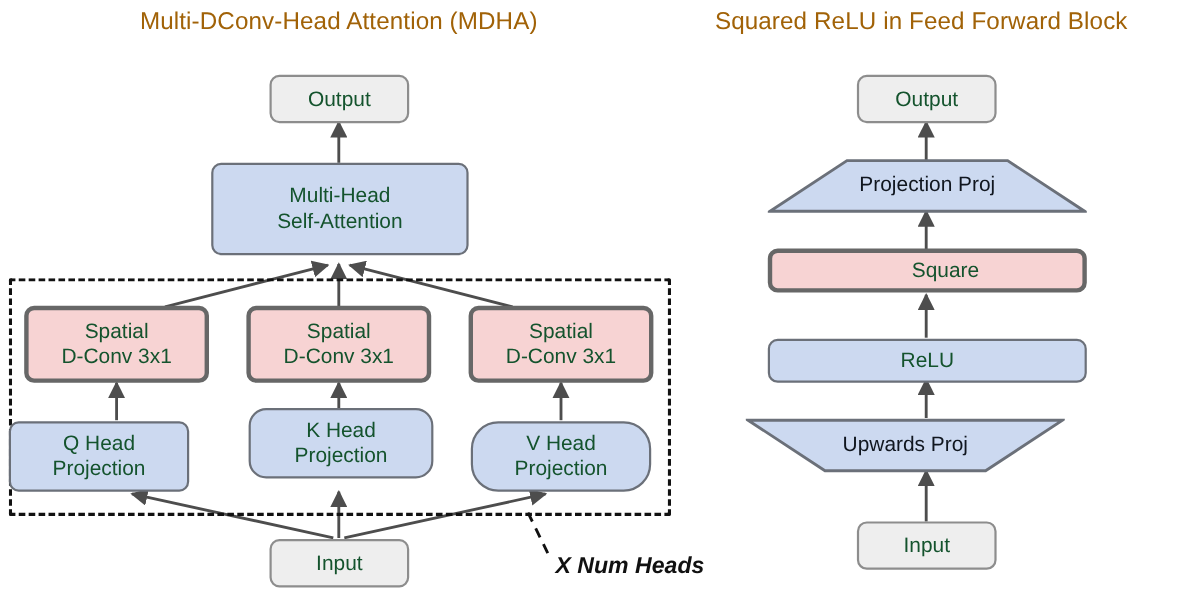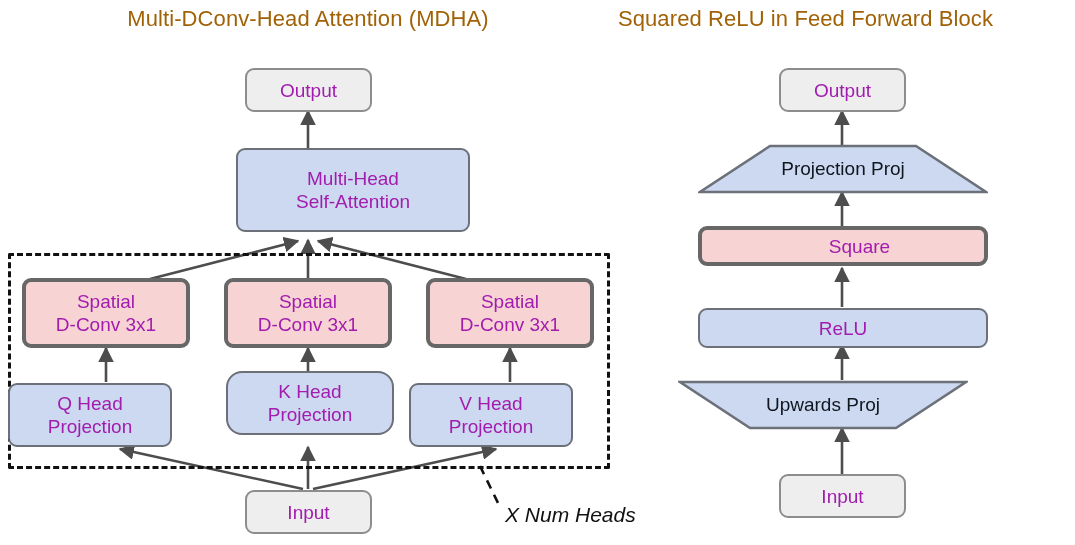--- a/index.html
+++ b/index.html
@@ -23,33 +23,33 @@
   }
   .title {
     position: absolute;
     font-size: 22px;
     color: #a16207;
     white-space: nowrap;
     text-align: center;
     letter-spacing: 0.1px;
   }
   #title-left  { left: 0px;   top: 6px;  width: 616px; }
-  #title-right { left: 568px; top: 6px;  width: 475px; }
+  #title-right { left: 600px; top: 6px;  width: 475px; }
 
   
   .node {
     position: absolute;
     box-sizing: border-box;
     display: flex;
     align-items: center;
     justify-content: center;
     text-align: center;
     font-size: 19px;
     line-height: 23px;
-    color: #a21caf;
+    color: #14532d;
     white-space: pre-line;
     border-radius: 9px;
   }
   .node.gray {
     background: #eeeeee;
     border: 2px solid #8d8d8d;
   }
   .node.blue {
     background: #ccd9f0;
     border: 2px solid #6b7079;
@@ -86,21 +86,21 @@
     height: 216px;
     border: 3px dashed #111111;
     box-sizing: border-box;
     border-radius: 2px;
   }
 
   .annot {
     position: absolute;
     font-size: 21px;
     font-style: italic;
-    font-weight: normal;
+    font-weight: bold;
     color: #111111;
     white-space: nowrap;
   }
 </style>
 </head>
 <body>
 
 <svg id="canvas" viewBox="0 0 1075 545" width="1075" height="545">
   <defs>
     <marker id="ah" viewBox="0 0 10 10" refX="9" refY="5" markerWidth="6" markerHeight="6" orient="auto-start-reverse">
@@ -132,37 +132,37 @@
   </g>
 
   <path d="M 480 466 L 499 505" stroke="#111111" stroke-width="2.6" fill="none" stroke-dasharray="9 7"></path>
 </svg>
 
 <div class="title" id="title-left">Multi-DConv-Head Attention (MDHA)</div>
 <div class="title" id="title-right">Squared ReLU in Feed Forward Block</div>
 
 <div class="node gray" style="left:245px; top:68px; width:127px; height:44px;">Output</div>
 
-<div class="node blue" style="left:192px; top:148px; width:234px; height:84px;margin-left:44px;">Multi-Head
+<div class="node blue" style="left:192px; top:148px; width:234px; height:84px;">Multi-Head
 Self-Attention</div>
 
 <div id="heads-group"></div>
 
 <div class="node pink" style="left:22px; top:278px; width:168px; height:70px;">Spatial
 D-Conv 3x1</div>
 <div class="node pink" style="left:224px; top:278px; width:168px; height:70px;">Spatial
 D-Conv 3x1</div>
 <div class="node pink" style="left:426px; top:278px; width:168px; height:70px;">Spatial
 D-Conv 3x1</div>
 
 <div class="node blue" style="left:8px; top:383px; width:164px; height:64px;">Q Head
 Projection</div>
 <div class="node blue" style="left:226px; top:371px; width:168px; height:64px;border-radius:16px;">K Head
 Projection</div>
-<div class="node blue" style="left:409px; top:383px; width:164px; height:64px;">V Head
+<div class="node blue" style="left:428px; top:383px; width:164px; height:64px;border-radius:25px;">V Head
 Projection</div>
 
 <div class="node gray" style="left:245px; top:490px; width:127px; height:44px;">Input</div>
 
 <div class="annot" style="left:505px; top:503px;">X Num Heads</div>
 
 <div class="node gray" style="left:779px; top:68px; width:127px; height:44px;">Output</div>
 
 <div class="trap" style="left:698px; top:144px; width:290px; height:50px;">
   <svg width="290" height="50" viewBox="0 0 290 50">

